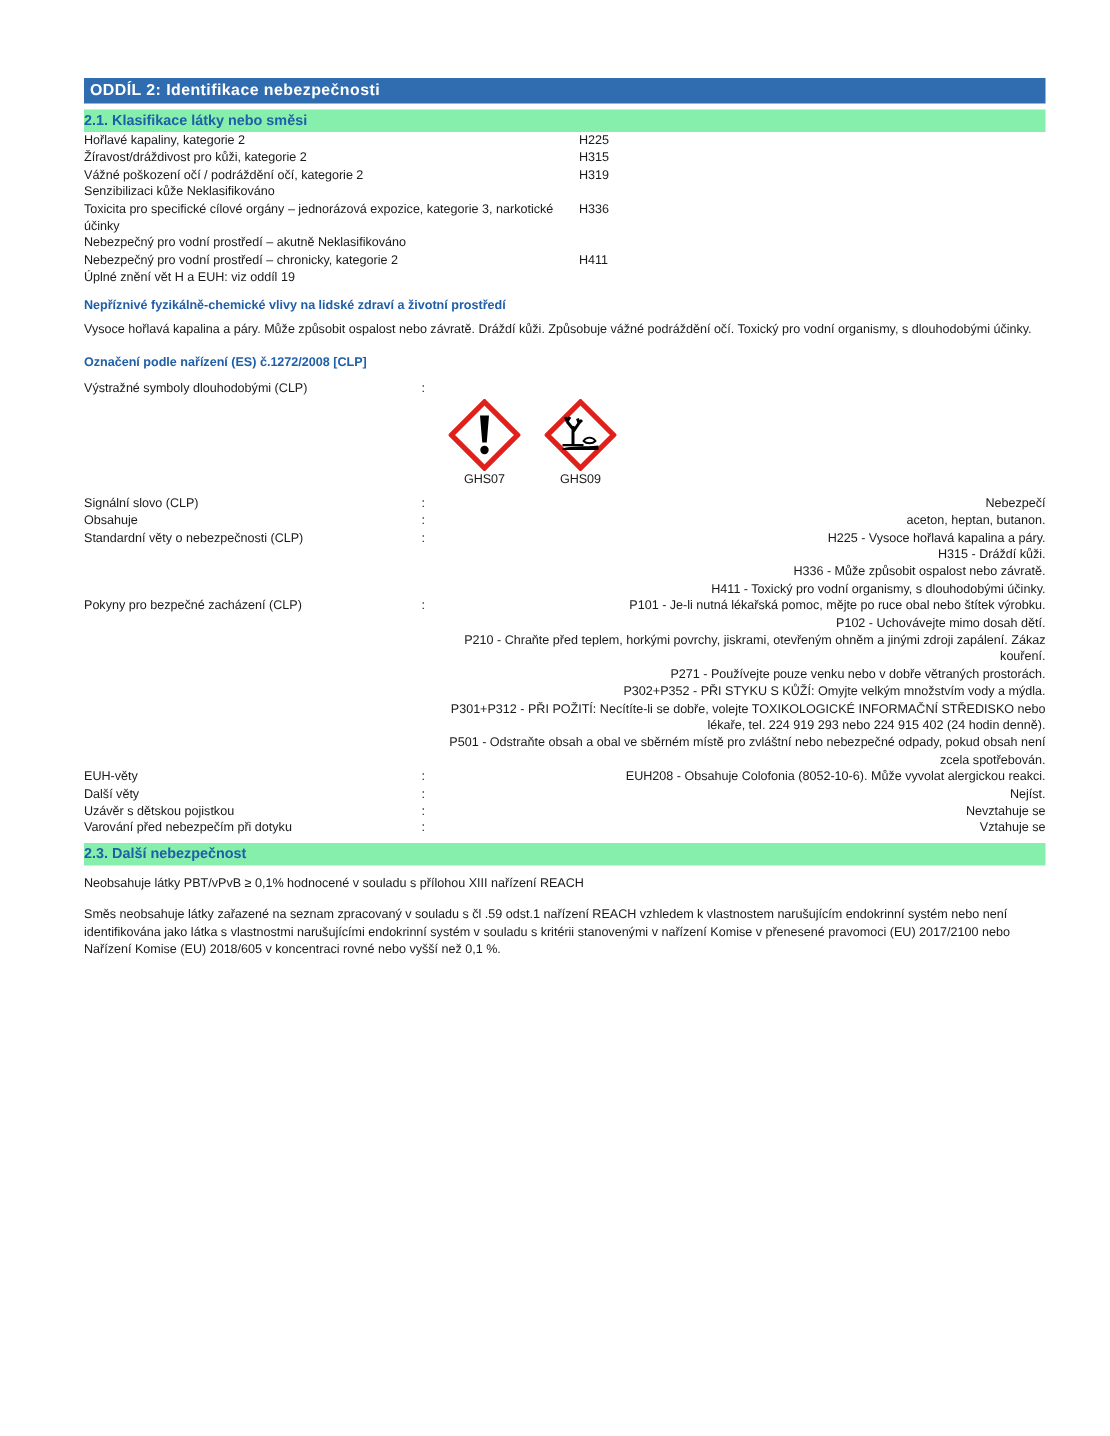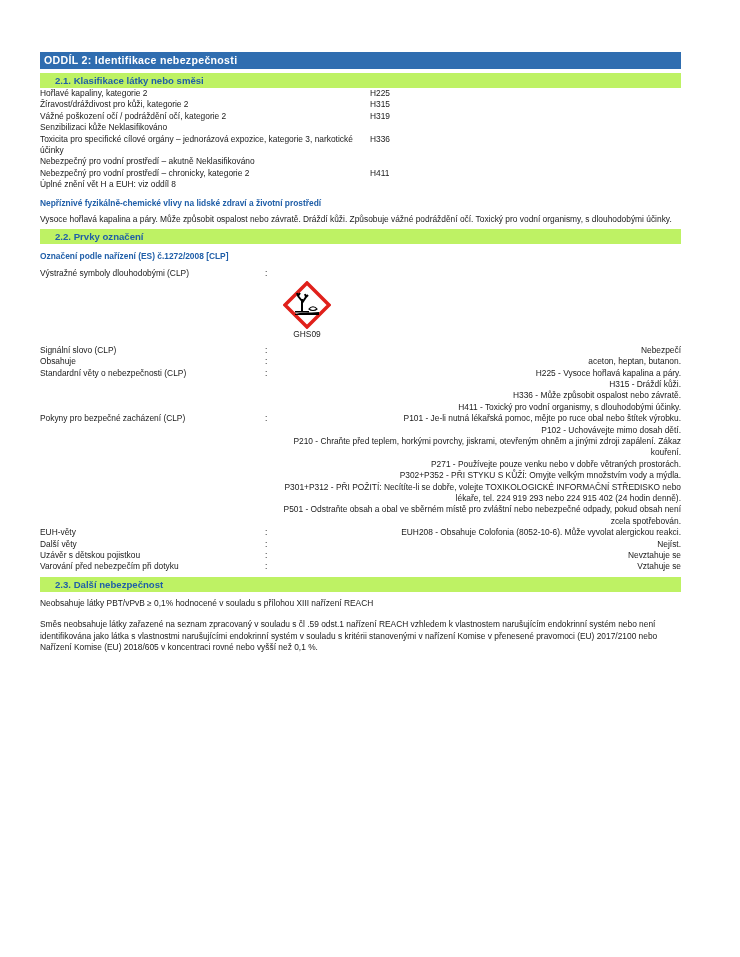--- a/index.html
+++ b/index.html
@@ -1,29 +1,29 @@
 <!DOCTYPE html>
 <html><head>
   <meta charset="utf-8">
   <style>
     html, body { margin: 0; padding: 0; background: #ffffff; }
     body {
       width: 740px; height: 957px; position: relative; overflow: hidden;
       font-family: "Liberation Sans", sans-serif; color: #1a1a1a;
       font-size: 8.4px; line-height: 11.4px;
     }
-    .page { position: absolute; left: 40px; top: 52px; width: 641px; }
+    .page { position: absolute; left: 56px; top: 52px; width: 641px; }
     .sec-main {
       background: #2f6db0; color: #ffffff; font-weight: bold;
       font-size: 10.6px; height: 17px; line-height: 17px; padding-left: 4px;
       letter-spacing: 0.3px; margin-bottom: 4px;
     }
     .sec-sub {
-      background: #bef264; color: #1f5ea8; font-weight: bold;
-      font-size: 9.6px; height: 15px; line-height: 15px; padding-left: 15px;
+      background: #86efac; color: #1f5ea8; font-weight: bold;
+      font-size: 9.6px; height: 15px; line-height: 15px; padding-left: 0;
     }
     .sub-heading {
       color: #1f5ea8; font-weight: bold; font-size: 8.4px;
       margin-top: 7px; margin-bottom: 5px;
     }
     .class-row { display: flex; }
     .class-row .label { width: 330px; }
     .class-row .code { width: 60px; }
     .para { margin-top: 0; }
     .kv { display: flex; }
@@ -70,38 +70,45 @@
     </div>
     <div class="class-row">
       <div class="label">Nebezpečný pro vodní prostředí – akutně Neklasifikováno</div>
       <div class="code"></div>
     </div>
     <div class="class-row">
       <div class="label">Nebezpečný pro vodní prostředí – chronicky, kategorie 2</div>
       <div class="code">H411</div>
     </div>
     <div class="class-row">
-      <div class="label">Úplné znění vět H a EUH: viz oddíl 8</div>
+      <div class="label">Úplné znění vět H a EUH: viz oddíl 19</div>
       <div class="code"></div>
     </div>
   </div>
 
   <div class="sub-heading">Nepříznivé fyzikálně-chemické vlivy na lidské zdraví a životní prostředí</div>
   <div class="para">Vysoce hořlavá kapalina a páry. Může způsobit ospalost nebo závratě. Dráždí kůži. Způsobuje vážné podráždění očí. Toxický pro vodní organismy, s dlouhodobými účinky.</div>
   <div class="gap4"></div>
 
-  <div class="sec-sub">2.2. Prvky označení</div>
   <div class="sub-heading">Označení podle nařízení (ES) č.1272/2008 [CLP]</div>
 
   <div class="kv">
     <div class="k">Výstražné symboly dlouhodobými (CLP)</div>
     <div class="sep">:</div>
     <div class="v"></div>
   </div>
   <div class="pict-row">
+    <div class="pict">
+      <svg width="48" height="48" viewBox="0 0 48 48">
+        <polygon points="24,2 46,24 24,46 2,24" fill="#fff" stroke="#e0201b" stroke-width="3.5"></polygon>
+        <path d="M21 11 L27 11 L25.5 29 L22.5 29 Z" fill="#000"></path>
+        <circle cx="24" cy="34" r="2.8" fill="#000"></circle>
+      </svg>
+      <div class="code">GHS07</div>
+    </div>
     <div class="pict">
       <svg width="48" height="48" viewBox="0 0 48 48">
         <polygon points="24,2 46,24 24,46 2,24" fill="#fff" stroke="#e0201b" stroke-width="3.5"></polygon>
         <path d="M19 30 L19 18 M19 20 L15 15 M19 22 L23 16 M15 15 L14 12 M15 15 L17 12 M23 16 L22 13 M23 16 L25 14" stroke="#000" stroke-width="2" fill="none"></path>
         <path d="M12 33 C18 31 26 32 36 31 L36 34 L12 34 Z" fill="#000"></path>
         <path d="M26 28 C28 25 32 25 34 28 C32 30 28 30 26 28 Z" fill="none" stroke="#000" stroke-width="1.2"></path>
         <rect x="12" y="30" width="14" height="1.5" fill="#000"></rect>
       </svg>
       <div class="code">GHS09</div>
     </div>

